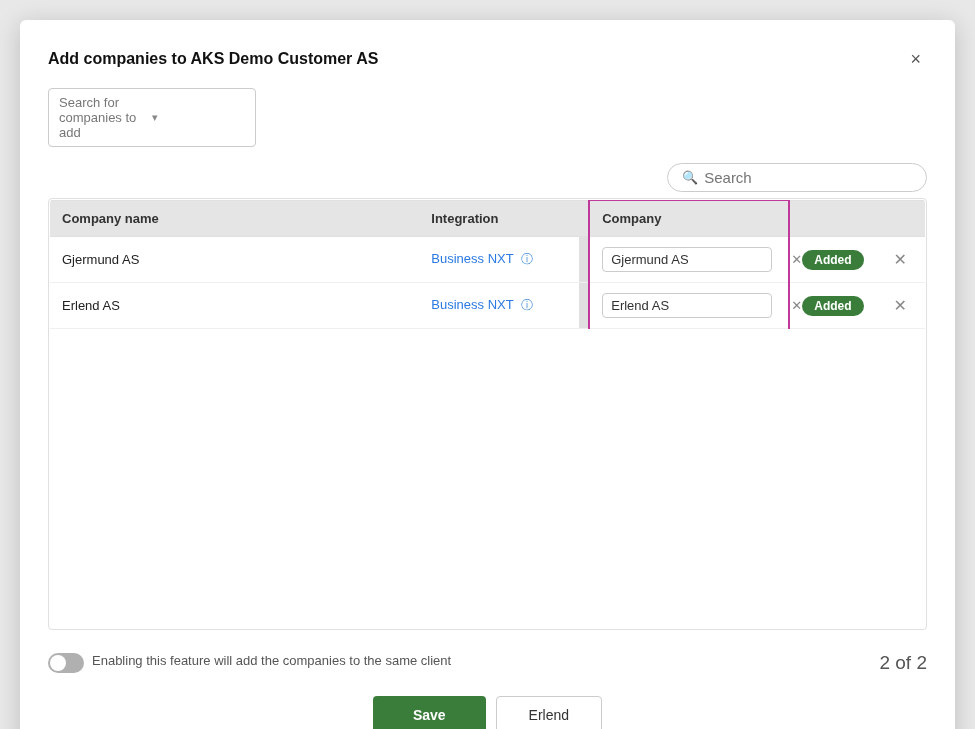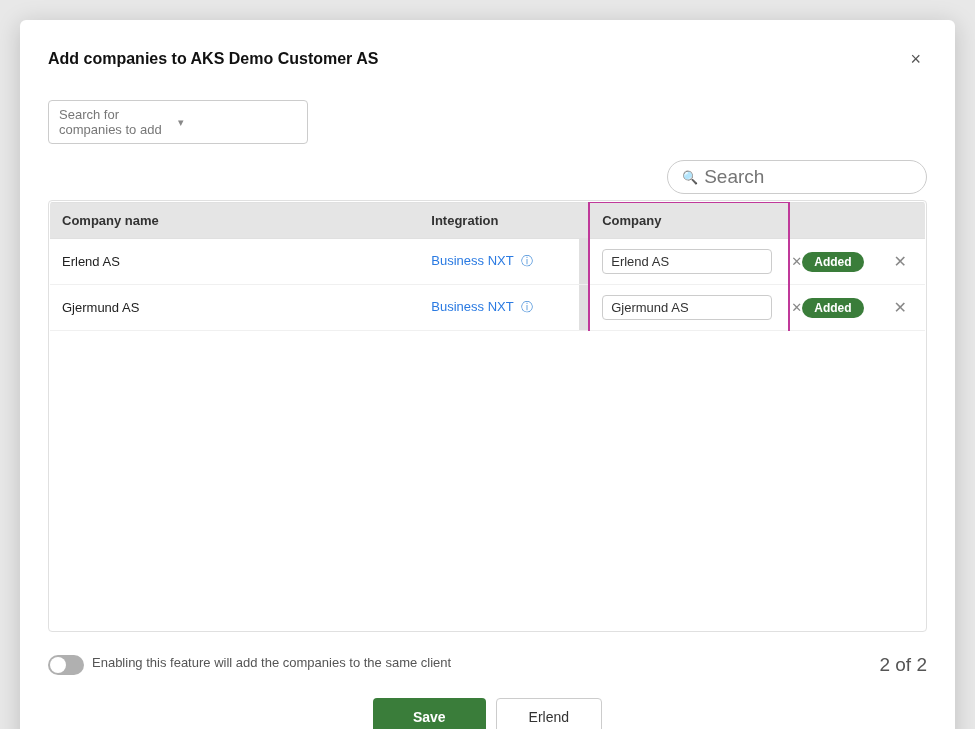--- a/index.html
+++ b/index.html
@@ -22,21 +22,21 @@
       box-shadow: 0 4px 24px rgba(0,0,0,0.18);
       display: flex;
       flex-direction: column;
       padding: 28px 28px 24px 28px;
       position: relative;
     }
     .modal-header {
       display: flex;
       align-items: center;
       justify-content: space-between;
-      margin-bottom: 30px;
+      margin-bottom: 18px;
     }
     .modal-title {
       font-size: 16px;
       font-weight: 600;
       color: #111;
     }
     .close-btn {
       background: none;
       border: none;
       font-size: 18px;
@@ -44,21 +44,21 @@
       color: #555;
       line-height: 1;
       padding: 2px 6px;
     }
     .search-dropdown {
       display: flex;
       align-items: center;
       border: 1px solid #ccc;
       border-radius: 4px;
       padding: 6px 10px;
-      width: 260px;
+      width: 208px;
       cursor: pointer;
       background: #fff;
       justify-content: space-between;
       color: #777;
       font-size: 13px;
       margin-bottom: 16px;
     }
     .search-dropdown span { flex: 1; }
     .search-dropdown .chevron { color: #888; font-size: 11px; }
 
@@ -78,21 +78,21 @@
       align-items: center;
       border: 1px solid #ccc;
       border-radius: 20px;
       padding: 5px 14px;
       width: 260px;
       background: #fff;
     }
     .search-box input {
       border: none;
       outline: none;
-      font-size: 19px;
+      font-size: 15px;
       width: 100%;
       color: #333;
       background: transparent;
     }
     .search-icon { color: #888; margin-right: 6px; font-size: 13px; }
 
     .table {
       width: 100%;
       border-collapse: collapse;
       border: 1px solid #e0e0e0;
@@ -301,50 +301,50 @@
             <th class="col-client client-header-cell">
               <span class="client-th-inner">Company</span>
             </th>
             <th class="col-status"></th>
             <th class="col-action"></th>
           </tr>
         </thead>
         <tbody>
 
           <tr>
+            <td class="col-company">Gjermund AS</td>
+            <td class="col-integration">
+              <span style="color:#2a7ae2;cursor:pointer;">Business NXT</span>
+              <span class="info-icon">ⓘ</span>
+            </td>
+            <td class="col-divider divider-col"></td>
+            <td class="col-client client-body-cell">
+              <div class="client-input-wrap">
+                <input type="text" value="Gjermund AS" style="">
+                <span class="client-input-clear">✕</span>
+              </div>
+            </td>
+            <td class="col-status">
+              <span class="badge-added">Added</span>
+            </td>
+            <td class="col-action">
+              <button class="row-remove">✕</button>
+            </td>
+          </tr>
+
+          <tr>
             <td class="col-company">Erlend AS</td>
             <td class="col-integration">
               <span style="color:#2a7ae2;cursor:pointer;">Business NXT</span>
               <span class="info-icon">ⓘ</span>
             </td>
             <td class="col-divider divider-col"></td>
             <td class="col-client client-last-row-cell">
               <div class="client-input-wrap">
                 <input type="text" value="Erlend AS" style="">
-                <span class="client-input-clear">✕</span>
-              </div>
-            </td>
-            <td class="col-status">
-              <span class="badge-added">Added</span>
-            </td>
-            <td class="col-action">
-              <button class="row-remove">✕</button>
-            </td>
-          </tr>
-
-          <tr>
-            <td class="col-company">Gjermund AS</td>
-            <td class="col-integration">
-              <span style="color:#2a7ae2;cursor:pointer;">Business NXT</span>
-              <span class="info-icon">ⓘ</span>
-            </td>
-            <td class="col-divider divider-col"></td>
-            <td class="col-client client-body-cell">
-              <div class="client-input-wrap">
-                <input type="text" value="Gjermund AS" style="">
                 <span class="client-input-clear">✕</span>
               </div>
             </td>
             <td class="col-status">
               <span class="badge-added">Added</span>
             </td>
             <td class="col-action">
               <button class="row-remove">✕</button>
             </td>
           </tr>

